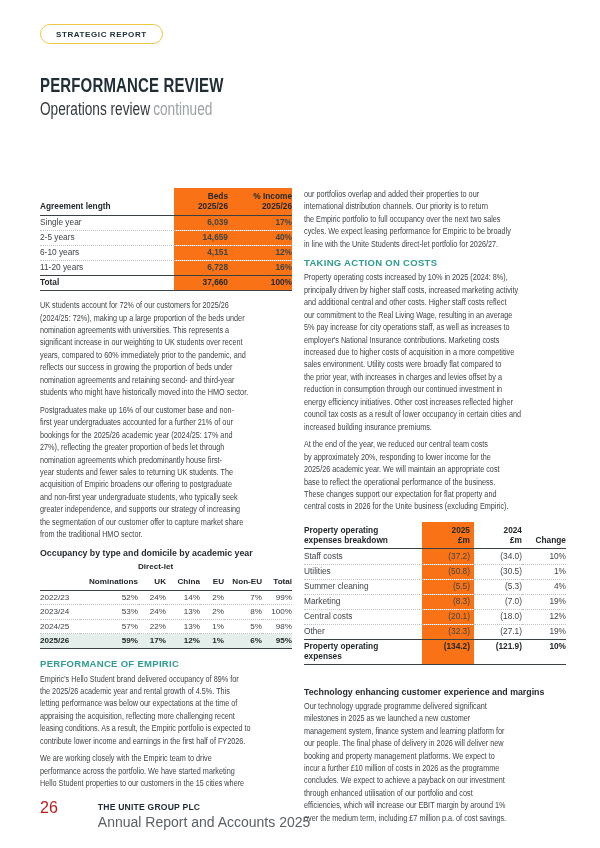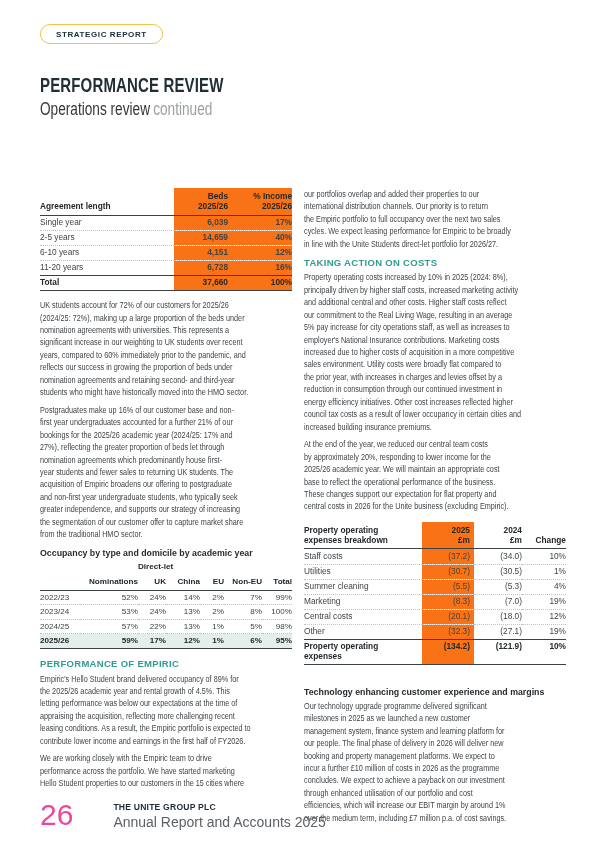--- a/index.html
+++ b/index.html
@@ -53,21 +53,21 @@
   .t2 .grpcell { text-align:left; font-weight:700; color:#23282b; font-size:8.1px;
                  border-bottom:1px solid #3a4144; }
   .t2 tr.hl td { background:#e4efeb; font-weight:700; color:#23282b;
                  border-bottom:1.4px solid #3a4144; }
 
   
   .t3 tr.total td { vertical-align:top; }
 
   
   .footer { position:absolute; left:40px; top:800px; display:flex; align-items:flex-start; }
-  .pagenum { font-size:30px; color:#ec4899; line-height:1; }
+  .pagenum { font-size:16px; color:#b91c1c; line-height:1; }
   .fmeta { margin-left:40px; margin-top:2px; }
   .fcompany { font-size:8.6px; font-weight:700; color:#1f2d36; letter-spacing:.2px; }
   .freport  { font-size:14px; color:#5b6166; margin-top:2px; }
 </style>
 </head>
 <body>
 
 <div class="page">
 
   <div class="badge">STRATEGIC REPORT</div>
@@ -270,21 +270,21 @@
       </thead>
       <tbody>
         <tr>
             <td>Staff costs</td>
             <td class="num mint pad-r">(37.2)</td>
             <td class="num">(34.0)</td>
             <td class="num">10%</td>
           </tr>
         <tr>
             <td>Utilities</td>
-            <td class="num mint pad-r">(30.7)</td>
+            <td class="num mint pad-r">(50.8)</td>
             <td class="num">(30.5)</td>
             <td class="num">1%</td>
           </tr>
         <tr>
             <td>Summer cleaning</td>
             <td class="num mint pad-r">(5.5)</td>
             <td class="num">(5.3)</td>
             <td class="num">4%</td>
           </tr>
         <tr>

